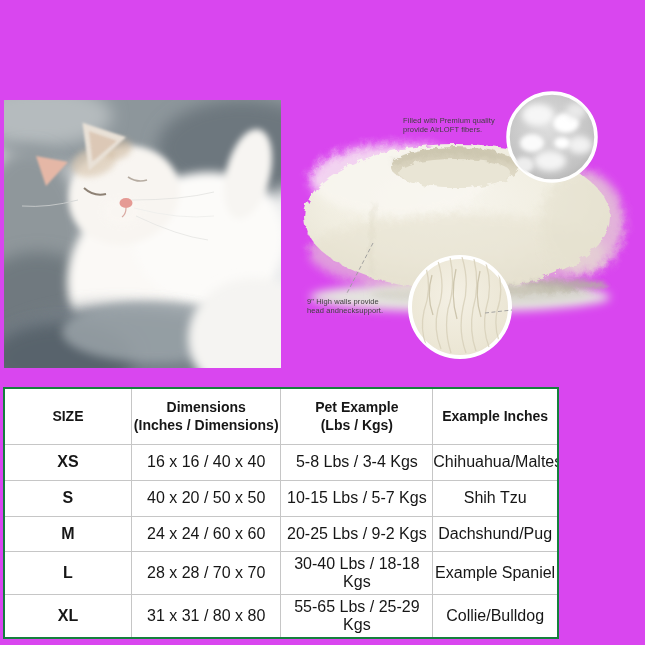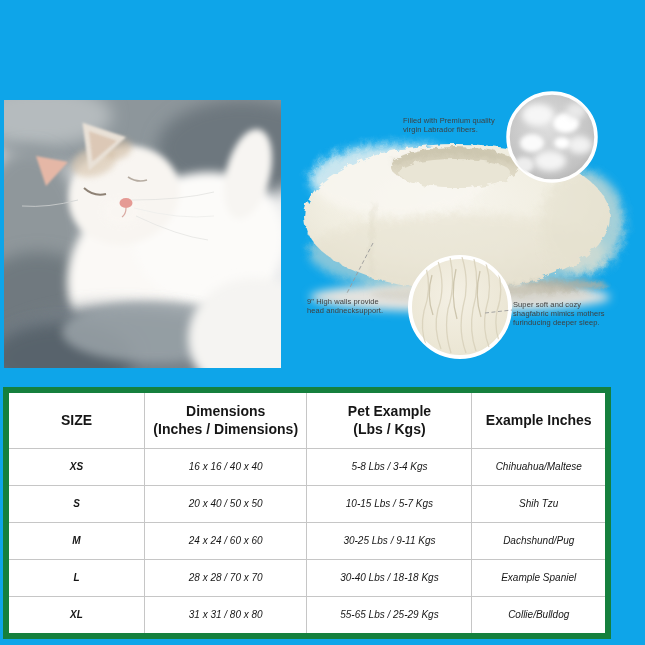--- a/index.html
+++ b/index.html
@@ -1,40 +1,40 @@
 <!DOCTYPE html>
 <html><head>
 <meta charset="utf-8">
 <style>
   html,body{margin:0;padding:0;background:#ffffff;}
   .stage{
-    position:relative;width:645px;height:645px;background:#0ea5e9;
+    position:relative;width:645px;height:645px;background:#d946ef;
     font-family:"Liberation Sans",sans-serif;overflow:hidden;
   }
   .cat-photo{position:absolute;left:4px;top:100px;width:277px;height:268px;}
   .bed-art{position:absolute;left:280px;top:85px;width:365px;height:300px;}
   .note{
     position:absolute;font-size:7.5px;line-height:1.2;color:#3f3f3f;
     letter-spacing:0.1px;white-space:nowrap;
   }
   .note span{display:block;}
   .note-fill{left:403px;top:116px;}
   .note-walls{left:307px;top:297px;}
   .note-fabric{left:513px;top:300px;}
   table.spec{
-    position:absolute;left:3px;top:387px;width:608px;height:252px;
+    position:absolute;left:3px;top:387px;width:556px;height:252px;
     border-collapse:collapse;table-layout:fixed;background:#ffffff;
-    border:6px solid #15803d;
+    border:2px solid #15803d;
   }
   table.spec th,table.spec td{
     border:1px solid #c6c6c6;text-align:center;vertical-align:middle;
     padding:0;color:#161616;overflow:hidden;
   }
   table.spec th{font-size:14px;font-weight:bold;height:55px;line-height:1.25;}
-  table.spec td{font-size:10px;height:30px;font-style:italic;}
+  table.spec td{font-size:16px;height:30px;}
   table.spec td.size-cell{font-weight:bold;}
   .hline{display:block;}
 </style>
 </head>
 <body>
 
 <div class="stage">
 
   <svg class="cat-photo" viewBox="0 0 277 268" aria-hidden="true">
     <defs>
@@ -183,30 +183,25 @@
     </g>
 
     <g stroke="#9b9b9b" stroke-width="0.9" stroke-dasharray="4 2.5">
       <line x1="93" y1="158" x2="66" y2="210"></line>
       <line x1="205" y1="228" x2="232" y2="225"></line>
     </g>
   </svg>
 
   <div class="note note-fill">
     <span>Filled with Premium quality</span>
-    <span>virgin Labrador fibers.</span>
+    <span>provide AirLOFT fibers.</span>
   </div>
   <div class="note note-walls">
     <span>9" High walls provide</span>
     <span>head andnecksupport.</span>
-  </div>
-  <div class="note note-fabric">
-    <span>Super soft and cozy</span>
-    <span>shagfabric mimics mothers</span>
-    <span>furinducing deeper sleep.</span>
   </div>
 
   <table class="spec">
     <colgroup>
       <col style="width:23%">
         <col style="width:27%">
         <col style="width:27.4%">
         <col style="width:22.6%">
     </colgroup>
     <thead>
@@ -225,28 +220,28 @@
     </thead>
     <tbody>
       <tr>
         <td class="size-cell">XS</td>
         <td>16 x 16 / 40 x 40</td>
         <td>5-8 Lbs / 3-4 Kgs</td>
         <td>Chihuahua/Maltese</td>
       </tr>
       <tr>
         <td class="size-cell">S</td>
-        <td>20 x 40 / 50 x 50</td>
+        <td>40 x 20 / 50 x 50</td>
         <td>10-15 Lbs / 5-7 Kgs</td>
         <td>Shih Tzu</td>
       </tr>
       <tr>
         <td class="size-cell">M</td>
         <td>24 x 24 / 60 x 60</td>
-        <td>30-25 Lbs / 9-11 Kgs</td>
+        <td>20-25 Lbs / 9-2 Kgs</td>
         <td>Dachshund/Pug</td>
       </tr>
       <tr>
         <td class="size-cell">L</td>
         <td>28 x 28 / 70 x 70</td>
         <td>30-40 Lbs / 18-18 Kgs</td>
         <td>Example Spaniel</td>
       </tr>
       <tr>
         <td class="size-cell">XL</td>

